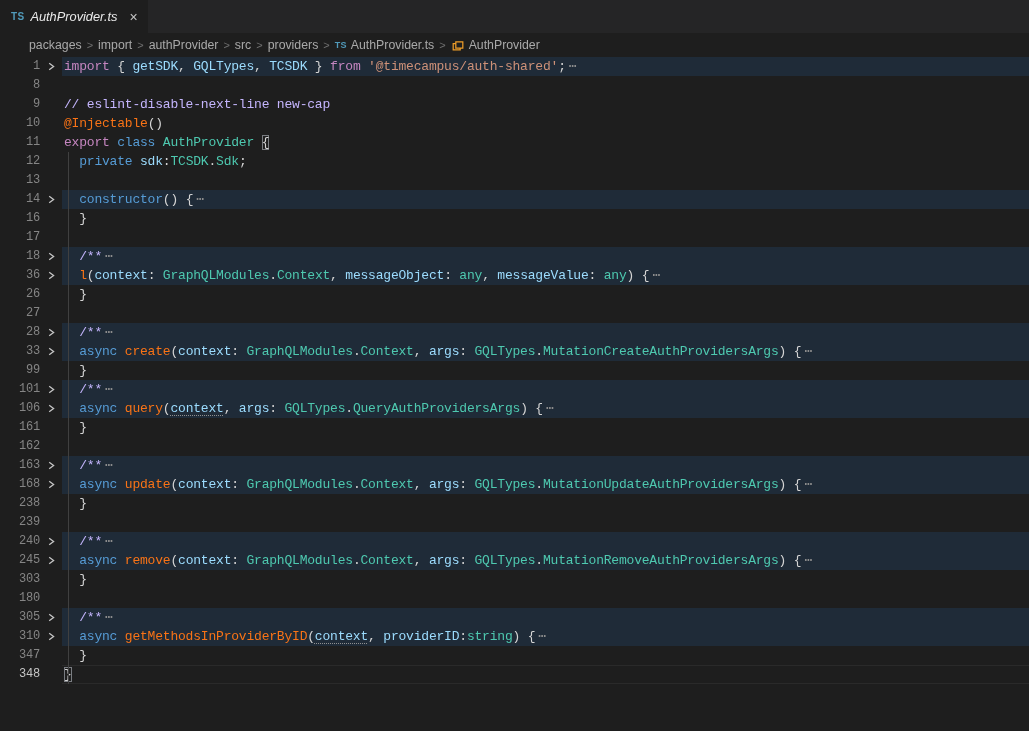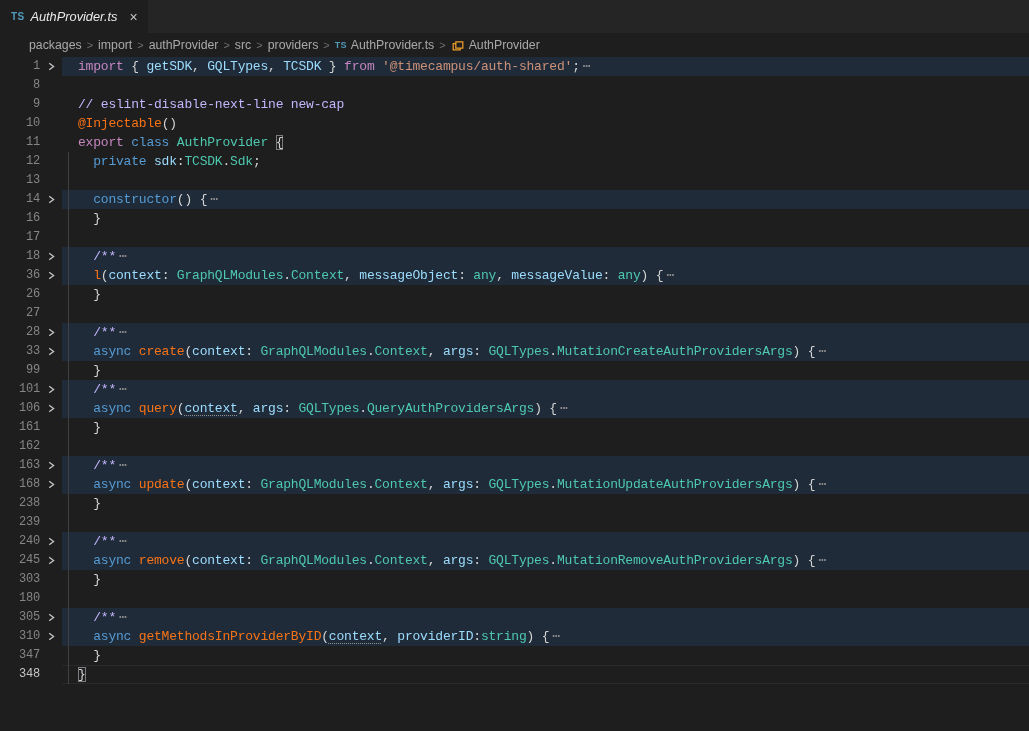--- a/index.html
+++ b/index.html
@@ -27,21 +27,21 @@
   
   .editor { position:relative; height:674px; background:#1e1e1e;
             font-family:"Liberation Mono","DejaVu Sans Mono",monospace;
             font-size:13px; letter-spacing:-0.2px; cursor:text; }
   .row { display:flex; height:19px; line-height:19px; }
   .num { width:40px; text-align:right; color:#858585; font-size:12px;
          flex:0 0 40px; user-select:none; }
   .row.active .num { color:#c6c6c6; }
   .chev { width:22px; flex:0 0 22px; display:flex; align-items:center;
           justify-content:center; cursor:pointer; }
-  .code { flex:1; white-space:pre; padding-left:16px; color:#d4d4d4; }
+  .code { flex:1; white-space:pre; padding-left:2px; color:#d4d4d4; }
   .row.hl .code { background:#1f2b38; }
   .row.active .code { box-shadow: inset 0 1px 0 rgba(255,255,255,0.055),
                                   inset 0 -1px 0 rgba(255,255,255,0.055); }
 
   .tk-kw  { color:#c586c0; }
   .tk-mod { color:#569cd6; }
   .tk-fn  { color:#f97316; }
   .tk-var { color:#9cdcfe; }
   .tk-type{ color:#4ec9b0; }
   .tk-cm  { color:#c4b5fd; }

